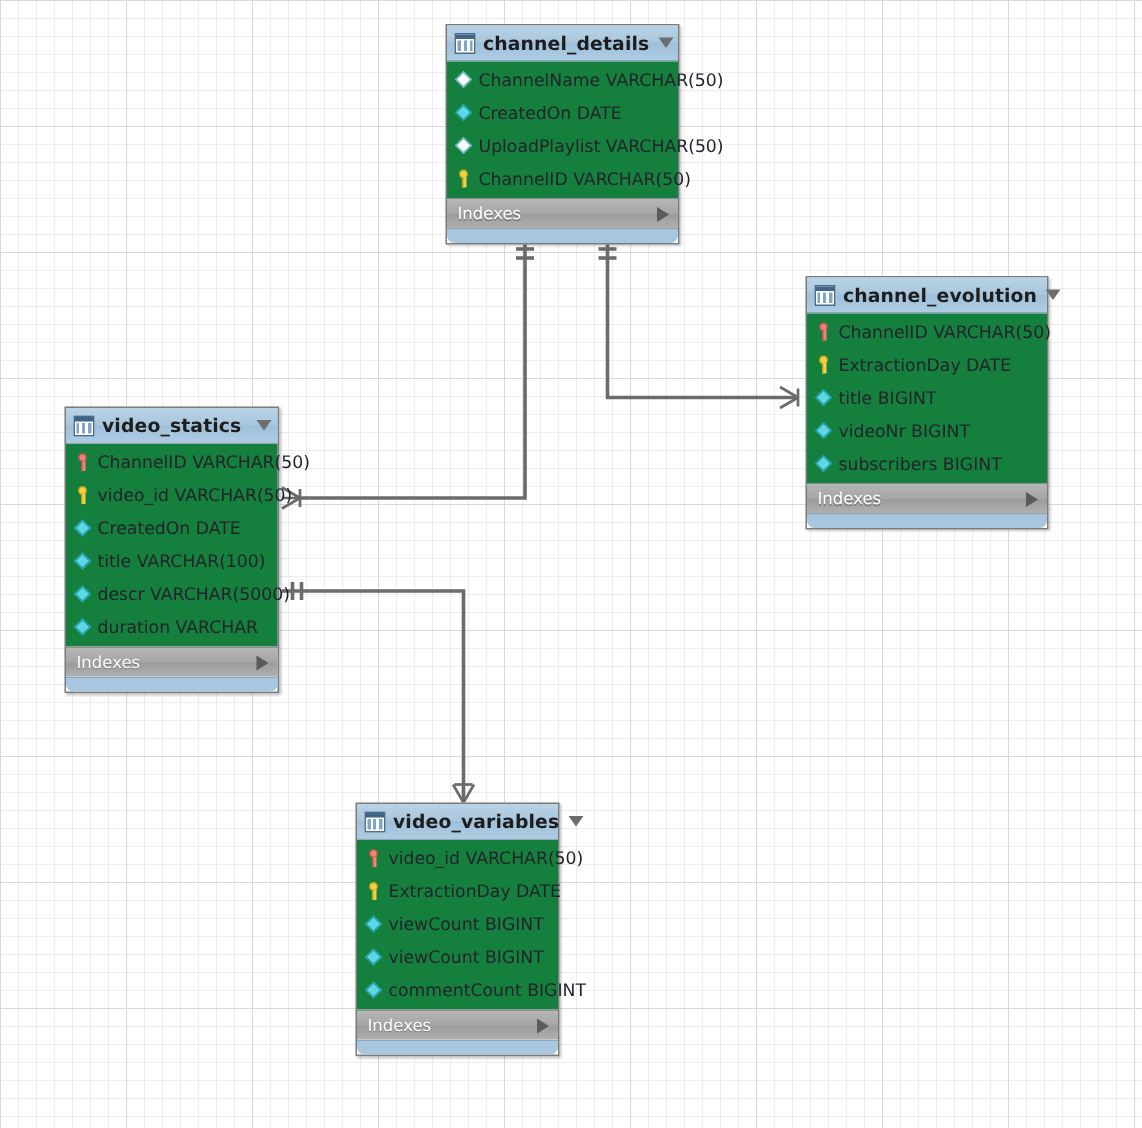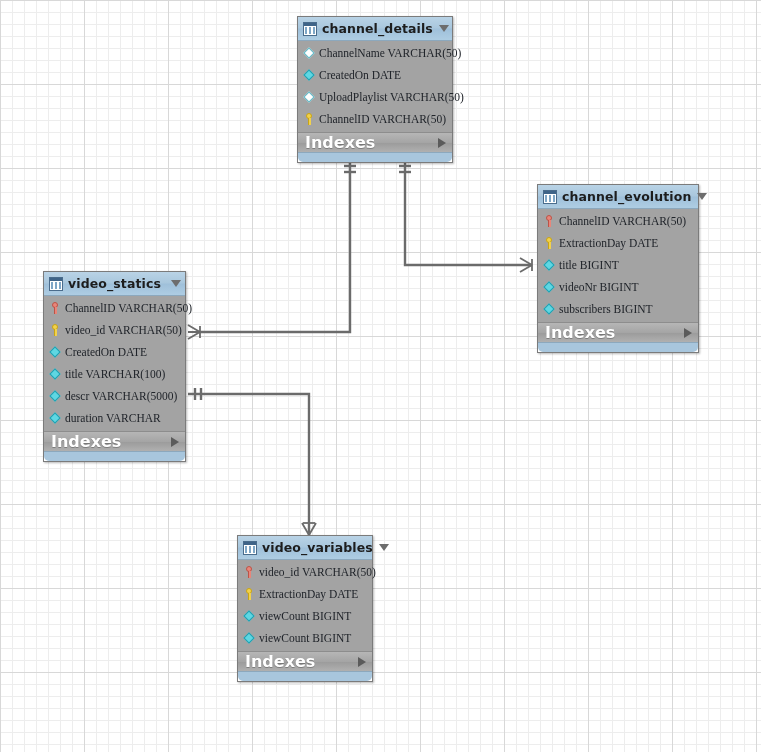--- a/index.html
+++ b/index.html
@@ -97,23 +97,22 @@
   .tbl-caret {
     flex: 0 0 auto;
     width: 0; height: 0;
     margin-left: 6px;
     border-left: 5px solid transparent;
     border-right: 5px solid transparent;
     border-top: 7px solid #6d6d6d;
   }
 
   .col-list {
-    background: #a3a3a3;
+    background: #15803d;
     padding: 1px 0 2px 0;
-    font-family: Liberation Serif, serif;
   }
   .col-row {
     display: flex;
     align-items: center;
     height: 22px;
     padding-left: 5px;
     white-space: nowrap;
   }
   .col-icon {
     flex: 0 0 13px;
@@ -172,22 +171,22 @@
     display: flex;
     align-items: center;
     height: 20px;
     box-sizing: border-box;
     padding: 0 6px 0 7px;
     background: linear-gradient(to bottom, #b6b6b6 0%, #a5a5a5 50%, #9b9b9b 52%, #b0b0b0 100%);
     border-top: 1px solid #8d8d8d;
   }
   .footer-label {
     flex: 1 1 auto;
-    font-size: 16px;
-    font-weight: bold;
+    font-size: 11px;
+    font-weight: normal;
     color: #ffffff;
     text-shadow: 0 1px 0 rgba(0,0,0,0.25);
   }
   .footer-caret {
     flex: 0 0 auto;
     width: 0; height: 0;
     border-top: 5px solid transparent;
     border-bottom: 5px solid transparent;
     border-left: 8px solid #5b5b5b;
   }
@@ -352,20 +351,24 @@
         <span class="col-name">ExtractionDay DATE</span>
       </div>
       <div class="col-row">
         <span class="col-icon icon-diamond filled"></span>
         <span class="col-name">viewCount BIGINT</span>
       </div>
       <div class="col-row">
         <span class="col-icon icon-diamond filled"></span>
         <span class="col-name">viewCount BIGINT</span>
       </div>
+      <div class="col-row">
+        <span class="col-icon icon-diamond filled"></span>
+        <span class="col-name">commentCount BIGINT</span>
+      </div>
     </div>
     <div class="tbl-footer">
       <span class="footer-label">Indexes</span>
       <span class="footer-caret"></span>
     </div>
     <div class="tbl-base"></div>
   </div>
 
 </div>
 

